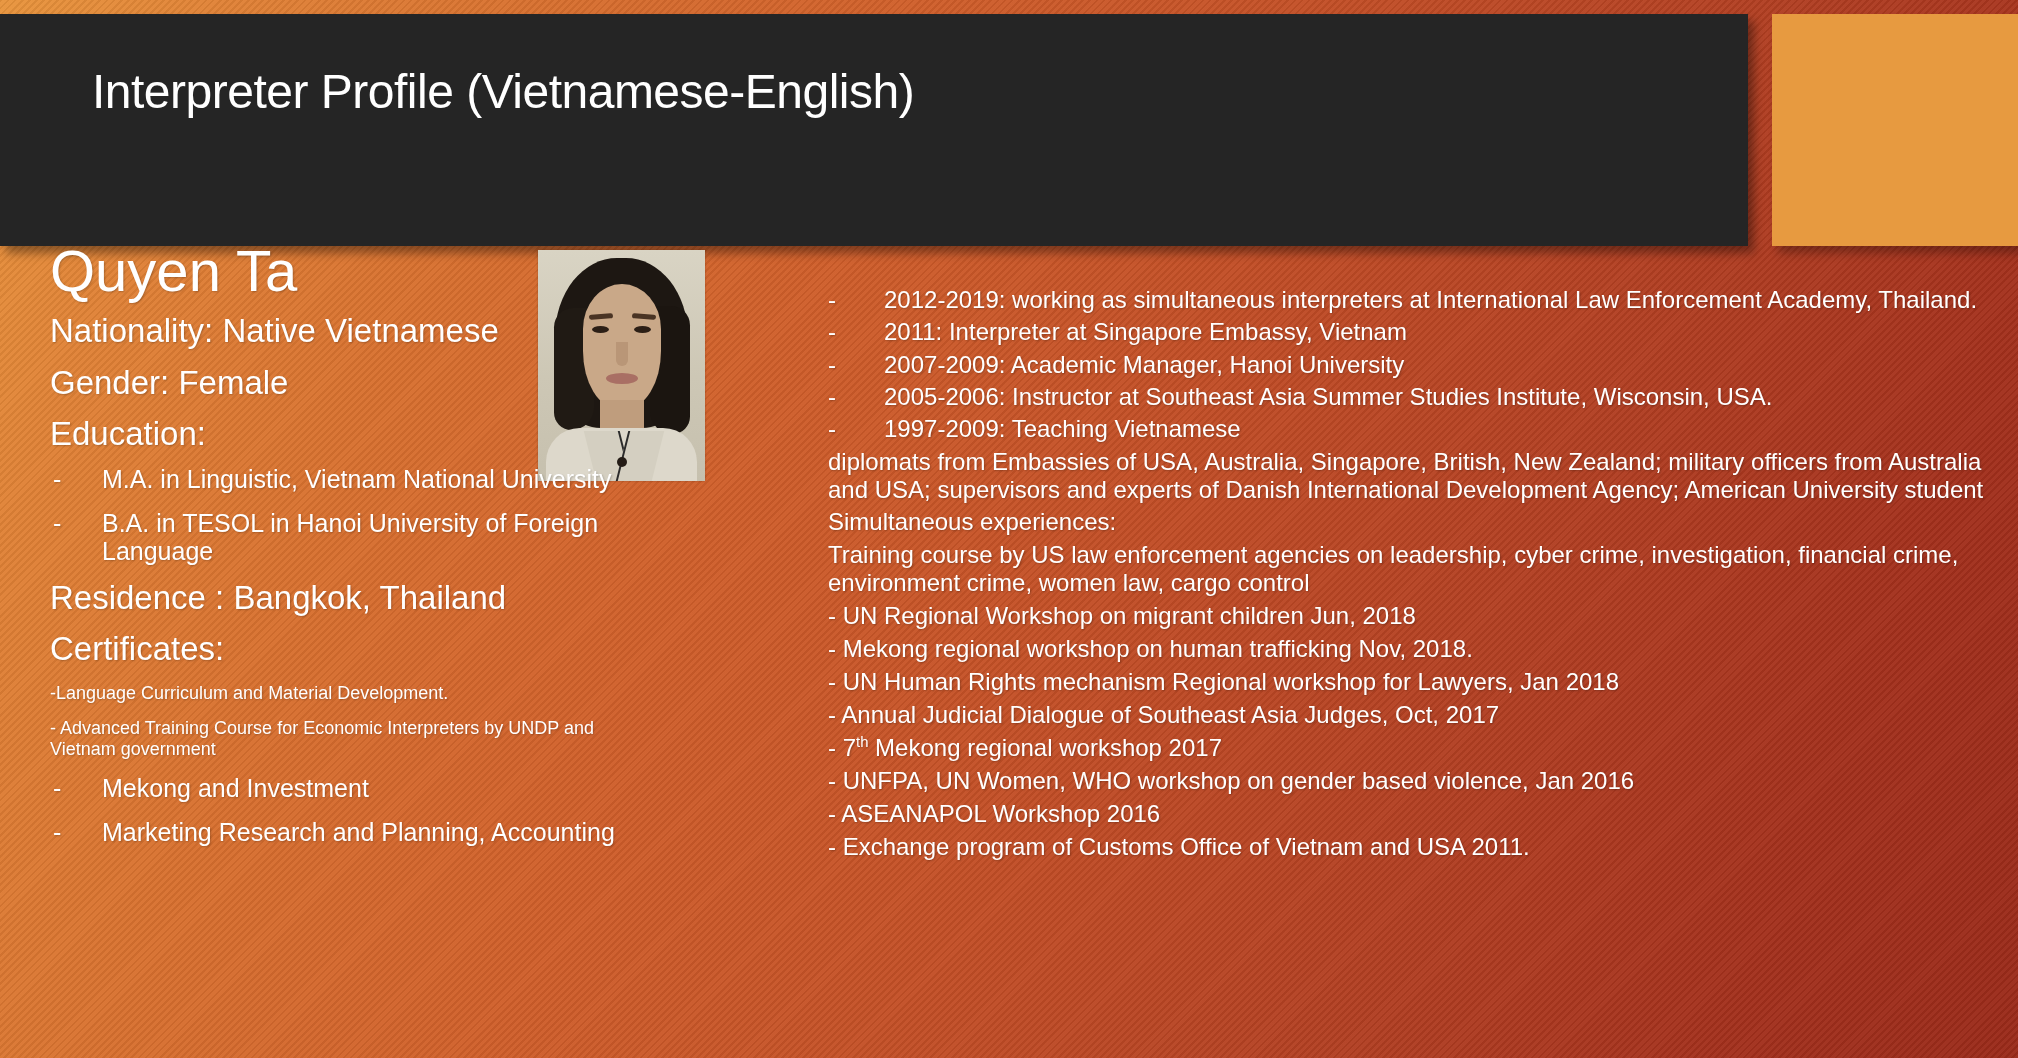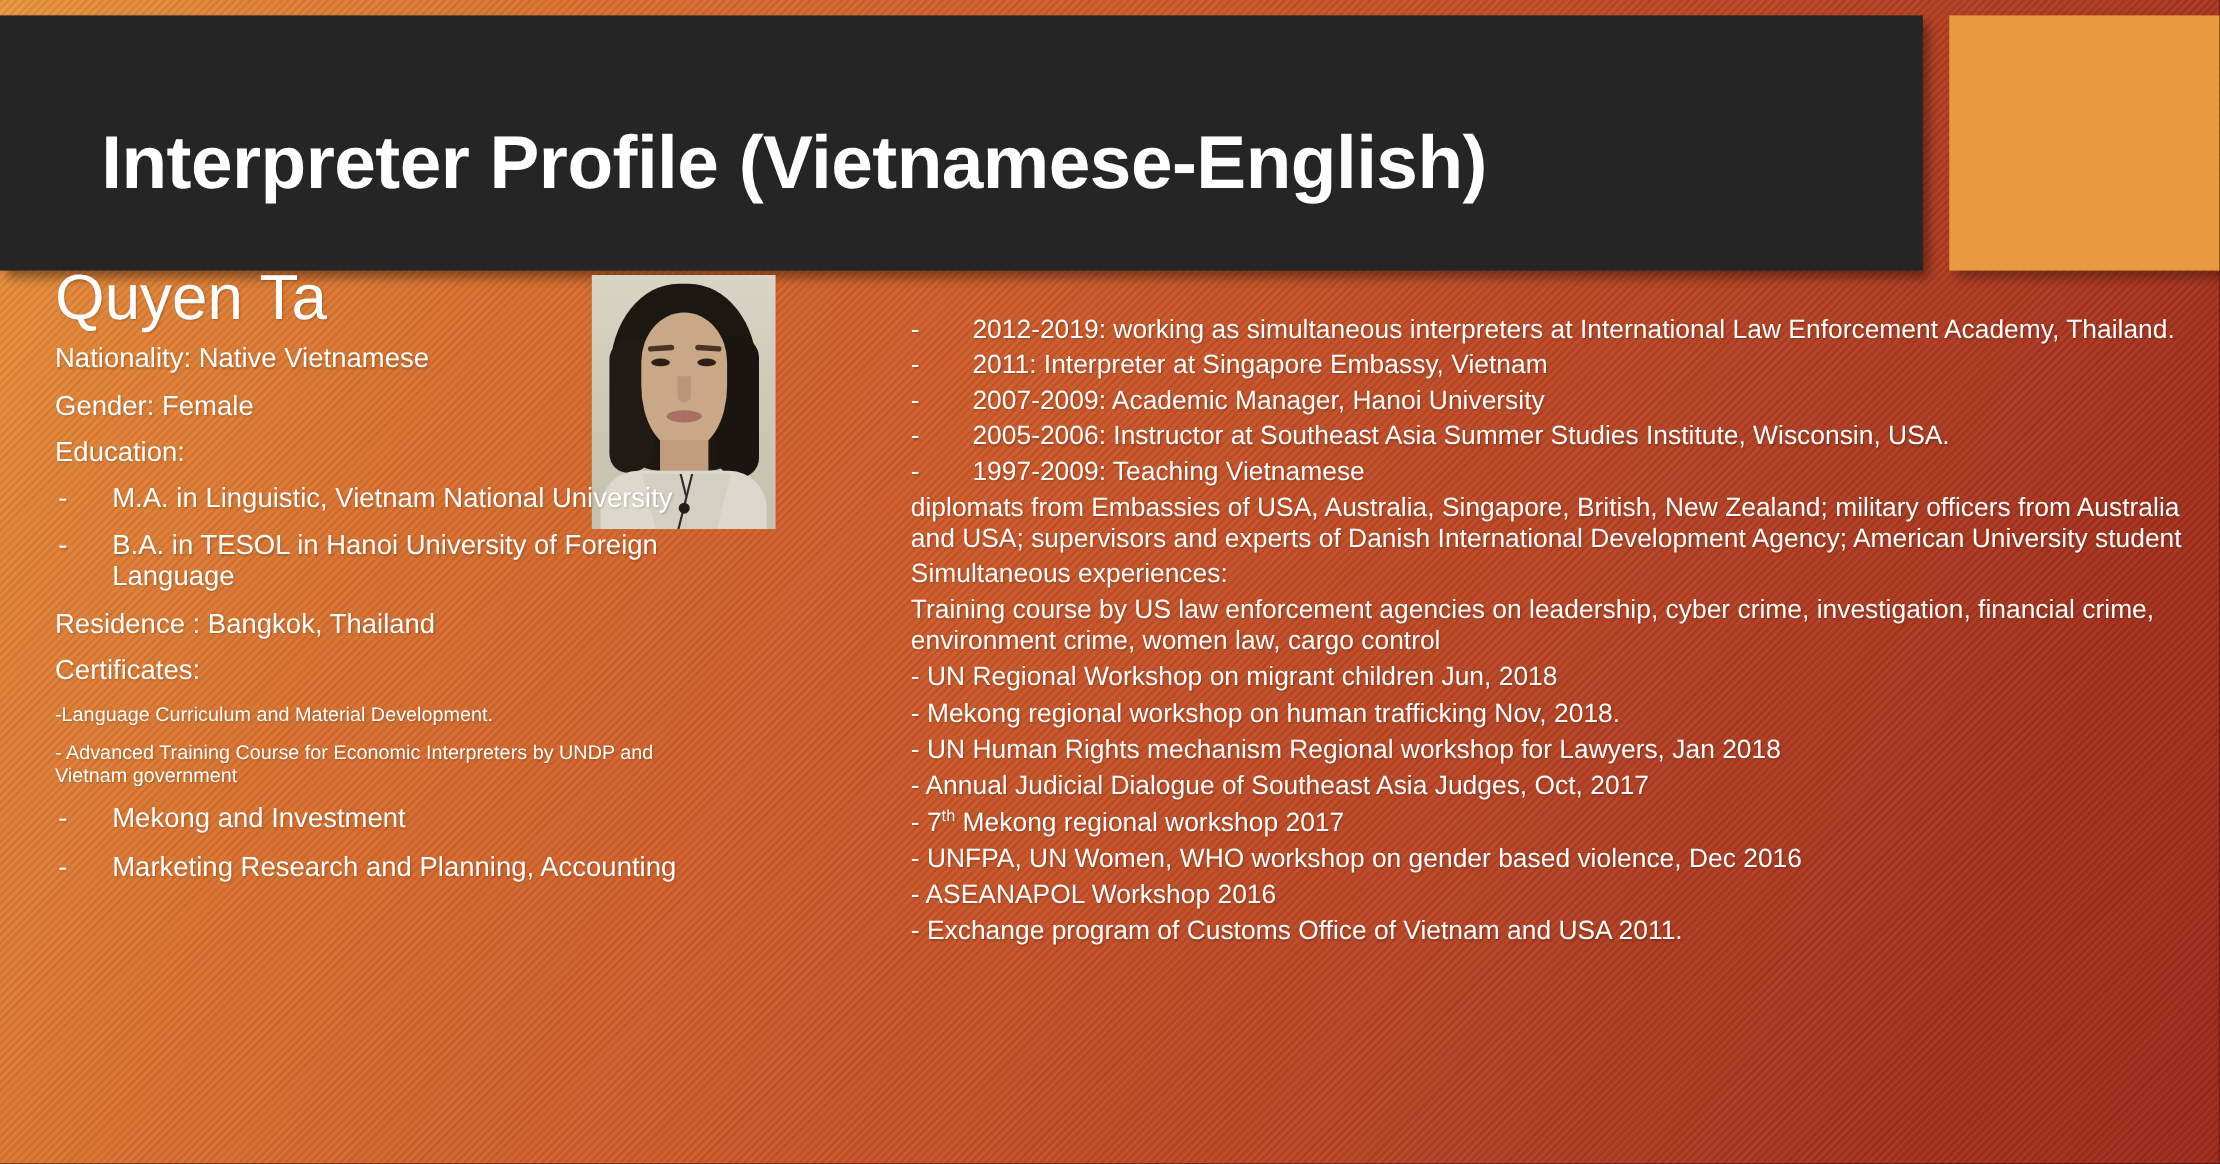--- a/index.html
+++ b/index.html
@@ -41,25 +41,24 @@
     height: 232px;
     background: #252525;
     box-shadow: 6px 7px 9px rgba(0,0,0,0.38);
   }
   #title-text {
     position: absolute;
     left: 92px;
     top: 50px;
     width: 1600px;
     color: #ffffff;
-    font-size: 68px;
-    font-weight: 700;
+    font-size: 48px;
+    font-weight: 400;
     letter-spacing: -0.5px;
     white-space: nowrap;
-    margin-top: 45px;
   }
 
   
   #accent-block {
     position: absolute;
     left: 1772px;
     top: 14px;
     width: 246px;
     height: 232px;
     background: #e79a40;
@@ -75,21 +74,21 @@
     color: #ffffff;
   }
   #person-name {
     font-size: 58px;
     font-weight: 400;
     line-height: 1.06;
     margin: 0 0 12px 0;
     text-shadow: 1px 1px 2px rgba(0,0,0,0.22);
   }
   .l-line {
-    font-size: 25px;
+    font-size: 33px;
     line-height: 1.1;
     margin: 0 0 15px 0;
     text-shadow: 1px 1px 2px rgba(0,0,0,0.22);
   }
   .l-line.tight { margin-bottom: 13px; }
   .l-bullet {
     position: relative;
     font-size: 25px;
     line-height: 1.13;
     margin: 0 0 15px 0;
@@ -371,18 +370,18 @@
     <div class="r-line">Simultaneous experiences:</div>
     <div class="r-line">Training course by US law enforcement agencies on leadership, cyber crime, investigation, financial crime, environment crime, women law, cargo control</div>
 
     <div class="r-dashline">- UN Regional Workshop on migrant children Jun, 2018</div>
     <div class="r-dashline">- Mekong regional workshop on human trafficking Nov, 2018.</div>
     <div class="r-dashline">- UN Human Rights mechanism Regional workshop for Lawyers, Jan 2018</div>
     <div class="r-dashline">- Annual Judicial Dialogue of Southeast Asia Judges, Oct, 2017</div>
 
     <div class="r-dashline"><span>- 7</span><sup>th</sup><span> Mekong regional workshop 2017</span></div>
 
-    <div class="r-dashline">- UNFPA, UN Women, WHO workshop on gender based violence, Dec 2016</div>
+    <div class="r-dashline">- UNFPA, UN Women, WHO workshop on gender based violence, Jan 2016</div>
     <div class="r-dashline">- ASEANAPOL Workshop 2016</div>
     <div class="r-dashline">- Exchange program of Customs Office of Vietnam and USA 2011.</div>
   </div>
 
 </div>
 
 </body></html>

